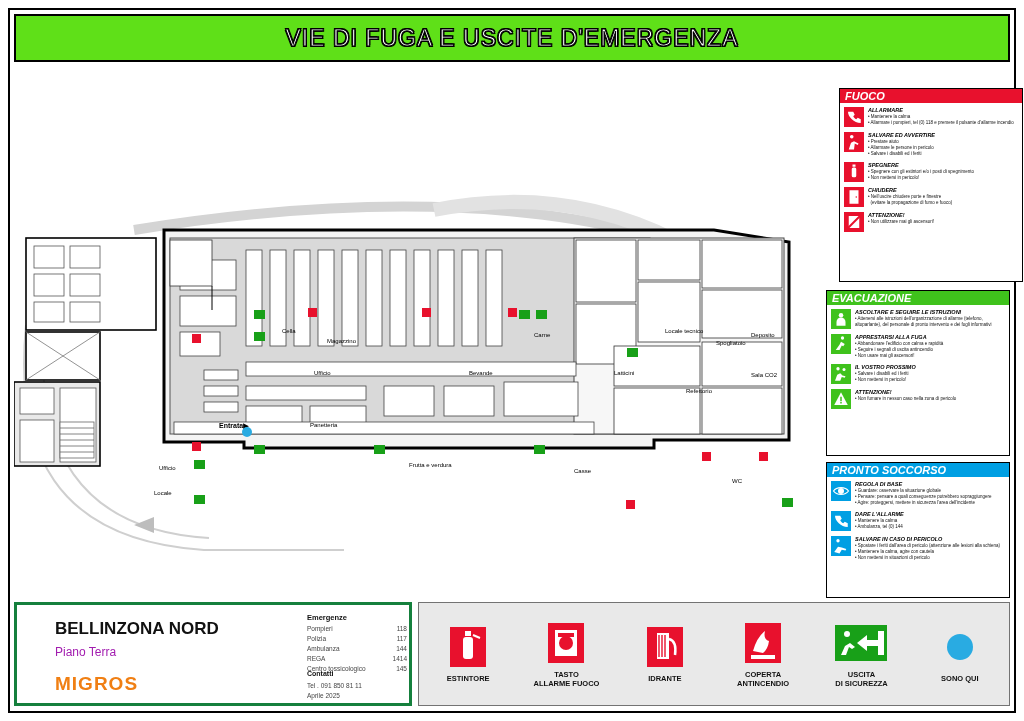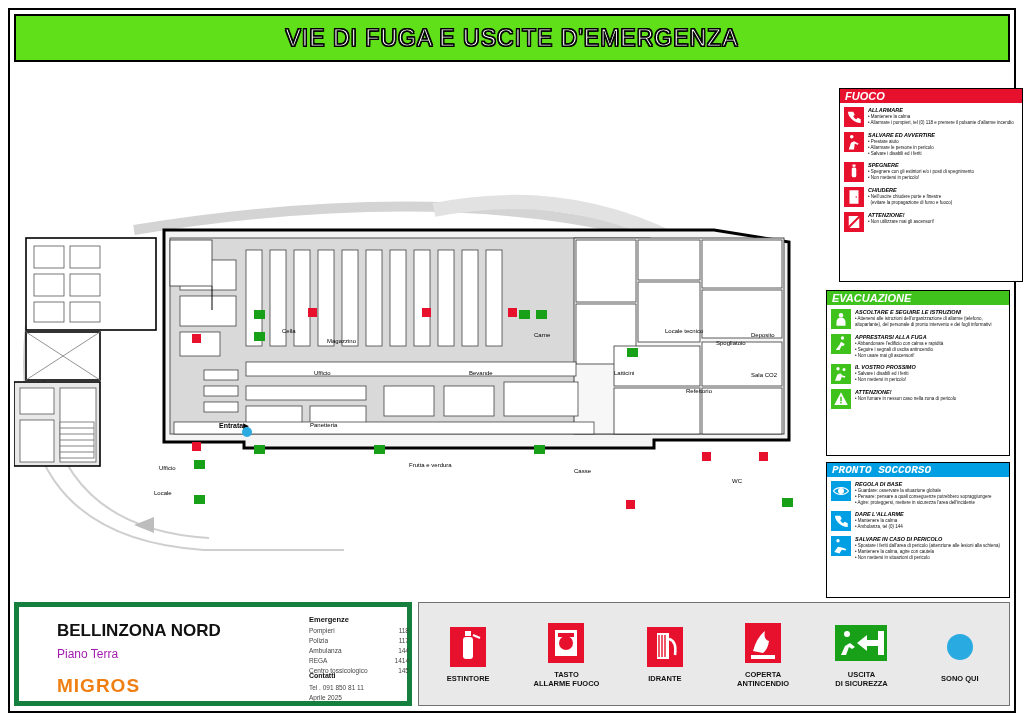--- a/index.html
+++ b/index.html
@@ -54,38 +54,38 @@
   
   .panel{
     position:absolute;border:1px solid #000;background:#ffffff;box-sizing:border-box;
   }
   .panel-head{
     height:14px;display:flex;align-items:center;padding-left:5px;
     font-size:11px;font-weight:bold;color:#fff;font-style:italic;
   }
   .panel-head.red{background:#E8112D;}
   .panel-head.green{background:#3FC21C;}
-  .panel-head.blue{background:#009FE3;font-family:Liberation Mono, monospace;}
+  .panel-head.blue{background:#009FE3;}
   .panel-body{padding:4px 4px 2px 4px;}
   .prow{display:flex;align-items:flex-start;margin-bottom:5px;}
   .pico{
     width:20px;height:20px;flex:0 0 20px;margin-right:4px;
     display:flex;align-items:center;justify-content:center;
     color:#fff;font-size:11px;line-height:1;
   }
   .pico.red{background:#E8112D;}
   .pico.green{background:#3FC21C;}
   .pico.blue{background:#009FE3;}
   .ptxt{flex:1;}
   .ptitle{font-size:5.5px;font-weight:bold;font-style:italic;color:#000;margin-bottom:1px;}
   .pline{font-size:4.5px;color:#111;line-height:1.35;}
   
   .bottom-left{
     position:absolute;left:14px;top:602px;width:398px;height:104px;
-    border:5px solid #15803d;background:#fff;box-sizing:border-box;
+    border:3px solid #15803d;background:#fff;box-sizing:border-box;
   }
   .bl-site{position:absolute;left:38px;top:14px;font-size:17px;font-weight:bold;color:#111;}
   .bl-floor{position:absolute;left:38px;top:40px;font-size:12px;color:#a21caf;}
   .bl-logo{
     position:absolute;left:38px;top:68px;font-size:19px;font-weight:bold;
     color:#F07F13;letter-spacing:1px;
   }
   .bl-emerg-title{position:absolute;left:290px;top:8px;font-size:7.5px;font-weight:bold;color:#111;}
   .bl-table{position:absolute;left:290px;top:19px;width:100px;}
   .bl-table .r{display:flex;justify-content:space-between;font-size:6.5px;color:#444;line-height:1.55;}

